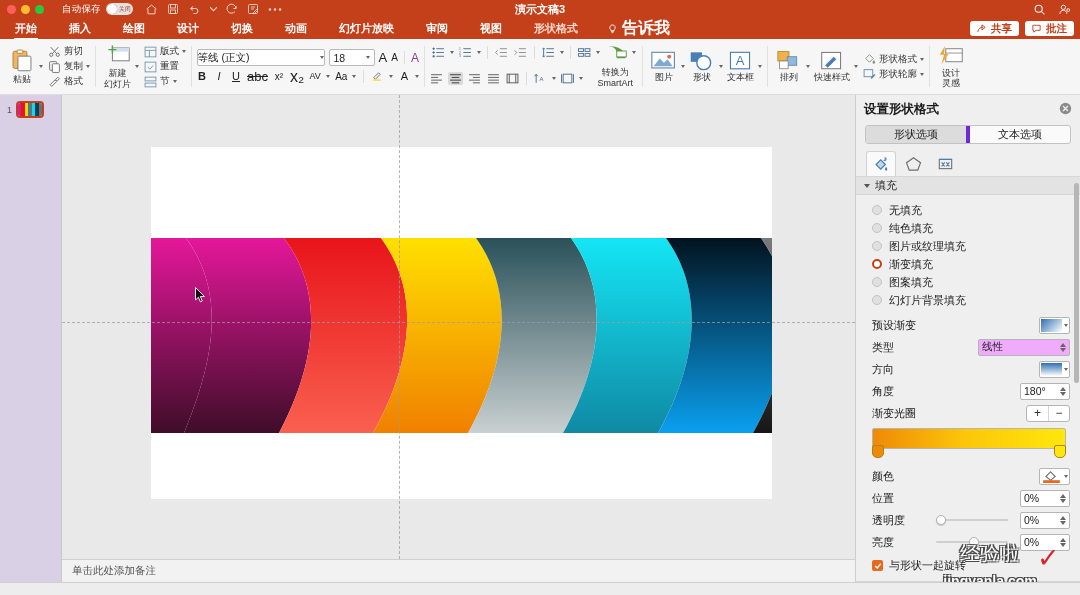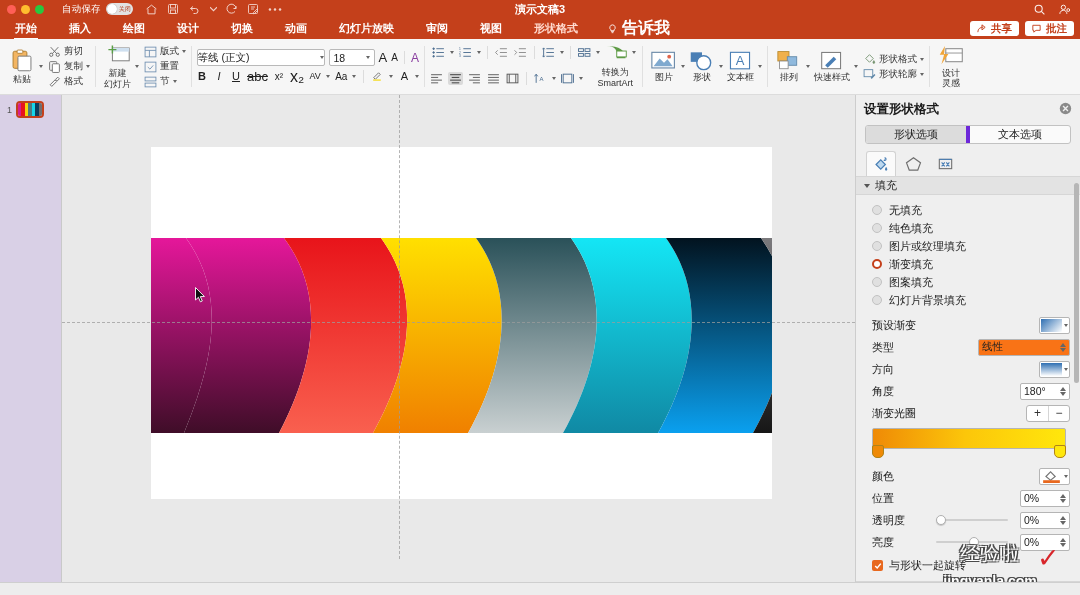--- a/index.html
+++ b/index.html
@@ -170,21 +170,21 @@
 
   .prow2{ display:flex; align-items:center; padding:2.5px 10px 2.5px 16px; font-size:11px; color:#222; gap:6px;}
   .prow2 .lab{ width:58px; }
   .spacer{ flex:1; }
   .swatchbtn{
     width:31px;height:17px;background:#fff;border:1px solid #b5b5b5;border-radius:2px;
     display:flex; align-items:center; gap:2px; padding:1px;
   }
   .swatchbtn i{ flex:1; height:100%; display:block; }
   .combo{
-    width:92px;height:17px;background:#f97316;border:1px solid #b5b5b5;border-radius:2px;
+    width:92px;height:17px;background:#f0abfc;border:1px solid #b5b5b5;border-radius:2px;
     display:flex; align-items:center; padding:0 3px; font-size:10.5px; color:#222;margin-left:28px;
   }
   .stepper{ margin-left:auto; display:flex; flex-direction:column; gap:1px; }
   .stepper b{ display:block; width:0;height:0;border-left:3px solid transparent;border-right:3px solid transparent; }
   .stepper .up{ border-bottom:4px solid #666; }
   .stepper .dn{ border-top:4px solid #666; }
   .numbox{
     width:50px;height:17px;background:#fff;border:1px solid #b5b5b5;border-radius:2px;
     display:flex; align-items:center; padding:0 3px; font-size:10.5px; color:#222;
   }
@@ -744,20 +744,23 @@
     <span class="cursor">
       <svg width="11" height="16" viewBox="0 0 11 16">
           <path d="M0.5,0.5 L0.5,13 L3.4,10.3 L5.4,14.8 L7.3,14 L5.3,9.6 L9.4,9.5 Z" fill="#111" stroke="#fff" stroke-width="0.9"></path>
         </svg>
     </span>
   </div>
 
   <div class="guide-v"></div>
   <div class="guide-h"></div>
 
+  <div class="notesbar">
+    <span>单击此处添加备注</span>
+  </div>
 
   <div class="pane">
     <div class="pane-head">
       <span class="pane-title">设置形状格式</span>
       <span class="pane-close">
         <svg width="13" height="13" viewBox="0 0 16 16">
             <circle cx="8" cy="8" r="7" fill="#8a8a8a"></circle>
             <path d="M5 5 L11 11 M11 5 L5 11" stroke="#efefef" stroke-width="1.7"></path>
           </svg>
       </span>

